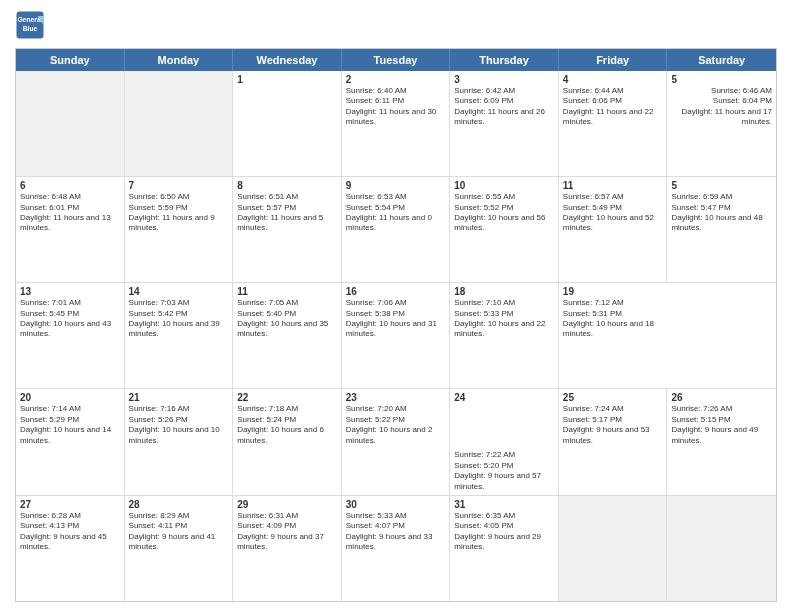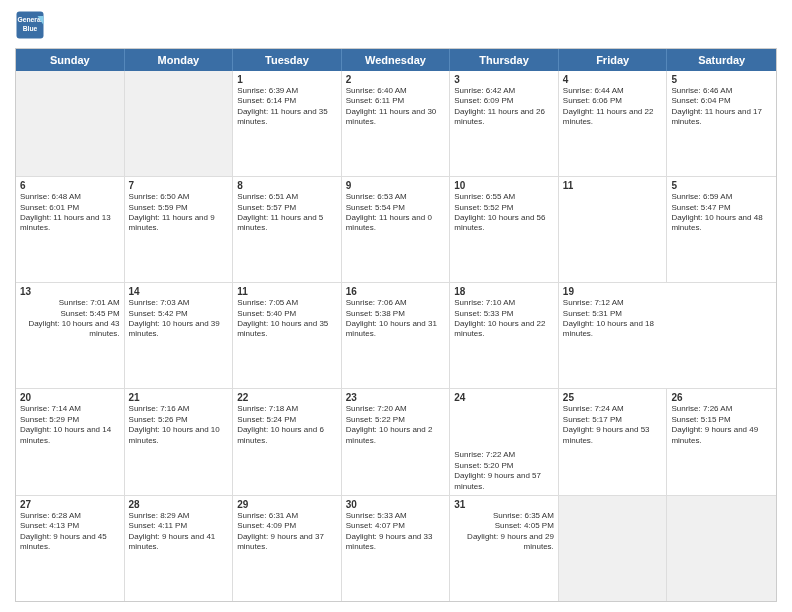--- a/index.html
+++ b/index.html
@@ -125,35 +125,32 @@
     <div class="title-section">
       <div class="month-title"></div>
       <div class="subtitle"></div>
     </div>
   </div>
 
   <div class="calendar">
     <div class="cal-header">
     <div class="cal-header-cell">Sunday</div>
         <div class="cal-header-cell">Monday</div>
+        <div class="cal-header-cell">Wednesday</div>
         <div class="cal-header-cell">Tuesday</div>
-        <div class="cal-header-cell">Wednesday</div>
         <div class="cal-header-cell">Thursday</div>
         <div class="cal-header-cell">Friday</div>
         <div class="cal-header-cell">Saturday</div>
       </div>
     <div class="cal-body">
     <div class="cal-row">
           <div class="cal-cell shaded"></div>
           <div class="cal-cell shaded"></div>
           <div class="cal-cell">
             <span class="day-num">1</span>
-            <div class="cell-text" style="white-space: pre-line;">Sunrise: 6:39 AM
-Sunset: 6:14 PM
-Daylight: 11 hours and 35 minutes.</div>
           </div>
           <div class="cal-cell">
             <span class="day-num">2</span>
             <div class="cell-text" style="white-space: pre-line;">Sunrise: 6:40 AM
 Sunset: 6:11 PM
 Daylight: 11 hours and 30 minutes.</div>
           </div>
           <div class="cal-cell">
             <span class="day-num">3</span>
             <div class="cell-text" style="white-space: pre-line;">Sunrise: 6:42 AM
@@ -161,21 +158,21 @@
 Daylight: 11 hours and 26 minutes.</div>
           </div>
           <div class="cal-cell">
             <span class="day-num">4</span>
             <div class="cell-text" style="white-space: pre-line;">Sunrise: 6:44 AM
 Sunset: 6:06 PM
 Daylight: 11 hours and 22 minutes.</div>
           </div>
           <div class="cal-cell">
             <span class="day-num">5</span>
-            <div class="cell-text" style="white-space: pre-line;">Sunrise: 6:46 AM
+            <div class="cell-text" style="white-space: pre-line; text-align: right;">Sunrise: 6:46 AM
 Sunset: 6:04 PM
 Daylight: 11 hours and 17 minutes.</div>
           </div>
         </div>
         <div class="cal-row">
           <div class="cal-cell">
             <span class="day-num">6</span>
             <div class="cell-text" style="white-space: pre-line;">Sunrise: 6:48 AM
 Sunset: 6:01 PM
 Daylight: 11 hours and 13 minutes.</div>
@@ -199,32 +196,35 @@
 Daylight: 11 hours and 0 minutes.</div>
           </div>
           <div class="cal-cell">
             <span class="day-num">10</span>
             <div class="cell-text" style="white-space: pre-line;">Sunrise: 6:55 AM
 Sunset: 5:52 PM
 Daylight: 10 hours and 56 minutes.</div>
           </div>
           <div class="cal-cell">
             <span class="day-num">11</span>
+            <div class="cell-text" style="white-space: pre-line;">Sunrise: 6:57 AM
+Sunset: 5:49 PM
+Daylight: 10 hours and 52 minutes.</div>
           </div>
           <div class="cal-cell">
             <span class="day-num">5</span>
             <div class="cell-text" style="white-space: pre-line;">Sunrise: 6:59 AM
 Sunset: 5:47 PM
 Daylight: 10 hours and 48 minutes.</div>
           </div>
         </div>
         <div class="cal-row">
           <div class="cal-cell">
             <span class="day-num">13</span>
-            <div class="cell-text" style="white-space: pre-line; text-align: right;">Sunrise: 7:01 AM
+            <div class="cell-text" style="white-space: pre-line;">Sunrise: 7:01 AM
 Sunset: 5:45 PM
 Daylight: 10 hours and 43 minutes.</div>
           </div>
           <div class="cal-cell">
             <span class="day-num">14</span>
             <div class="cell-text" style="white-space: pre-line;">Sunrise: 7:03 AM
 Sunset: 5:42 PM
 Daylight: 10 hours and 39 minutes.</div>
           </div>
           <div class="cal-cell">
@@ -316,21 +316,21 @@
 Daylight: 9 hours and 37 minutes.</div>
           </div>
           <div class="cal-cell">
             <span class="day-num">30</span>
             <div class="cell-text" style="white-space: pre-line;">Sunrise: 5:33 AM
 Sunset: 4:07 PM
 Daylight: 9 hours and 33 minutes.</div>
           </div>
           <div class="cal-cell">
             <span class="day-num">31</span>
-            <div class="cell-text" style="white-space: pre-line; text-align: right;">Sunrise: 6:35 AM
+            <div class="cell-text" style="white-space: pre-line;">Sunrise: 6:35 AM
 Sunset: 4:05 PM
 Daylight: 9 hours and 29 minutes.</div>
           </div>
           <div class="cal-cell shaded"></div>
           <div class="cal-cell shaded"></div>
         </div>
       </div>
   </div>
 </div>
 

